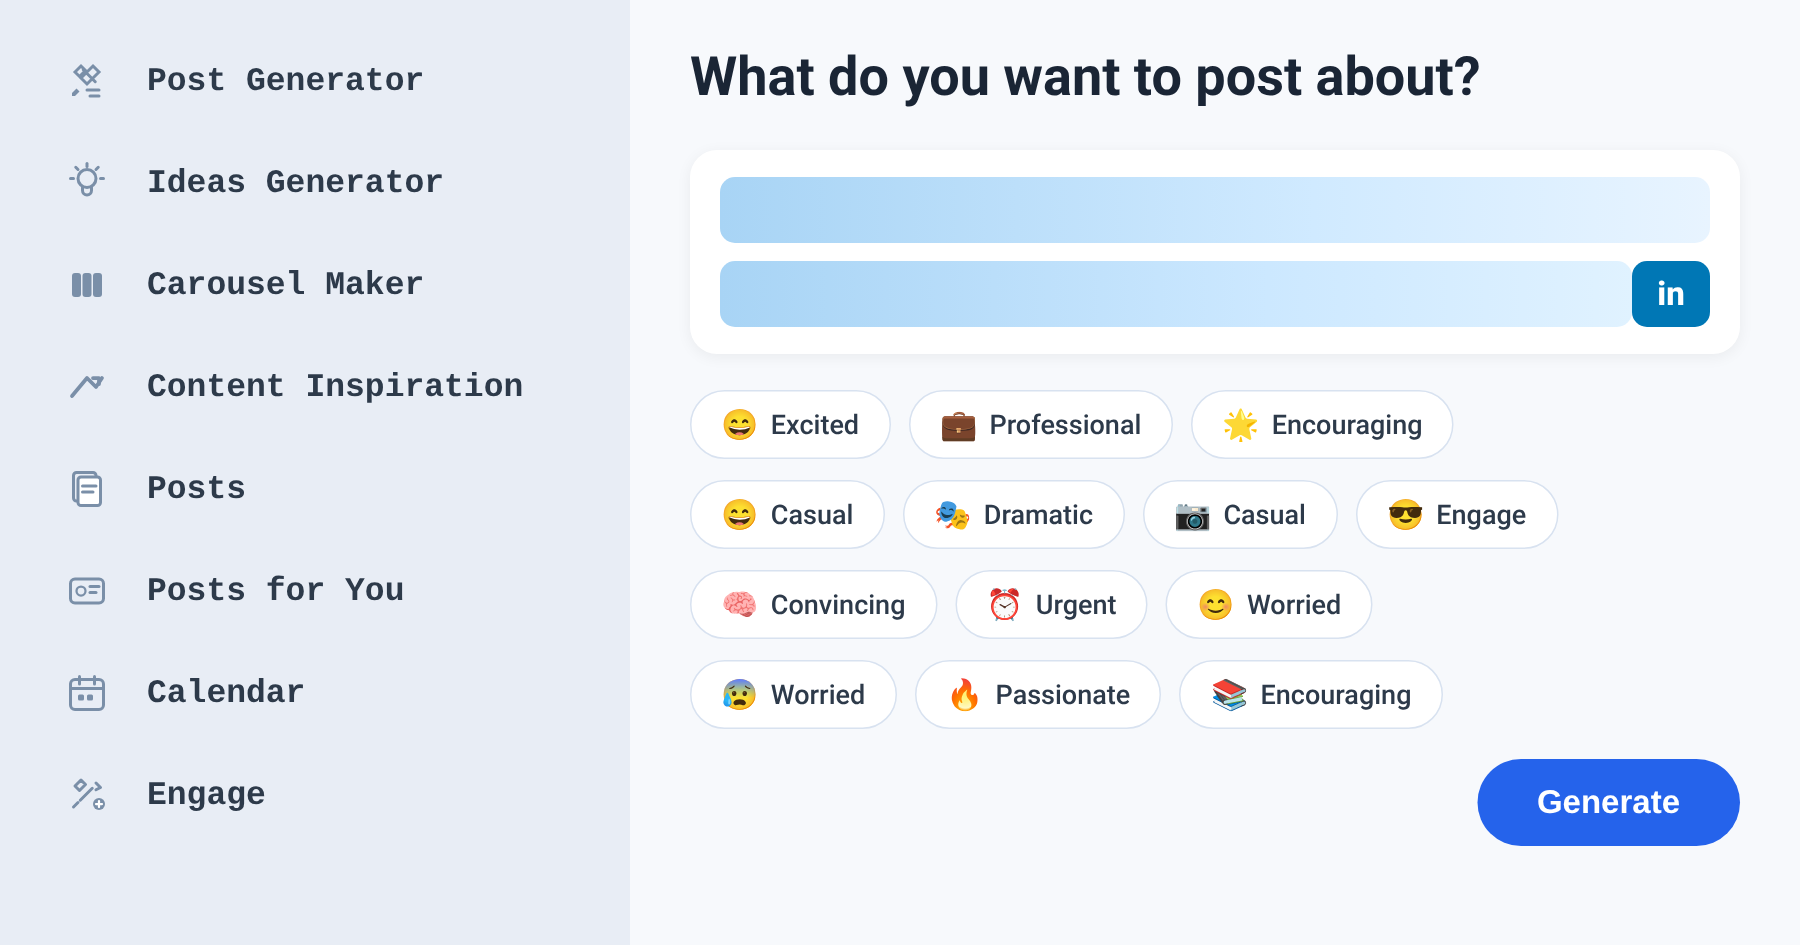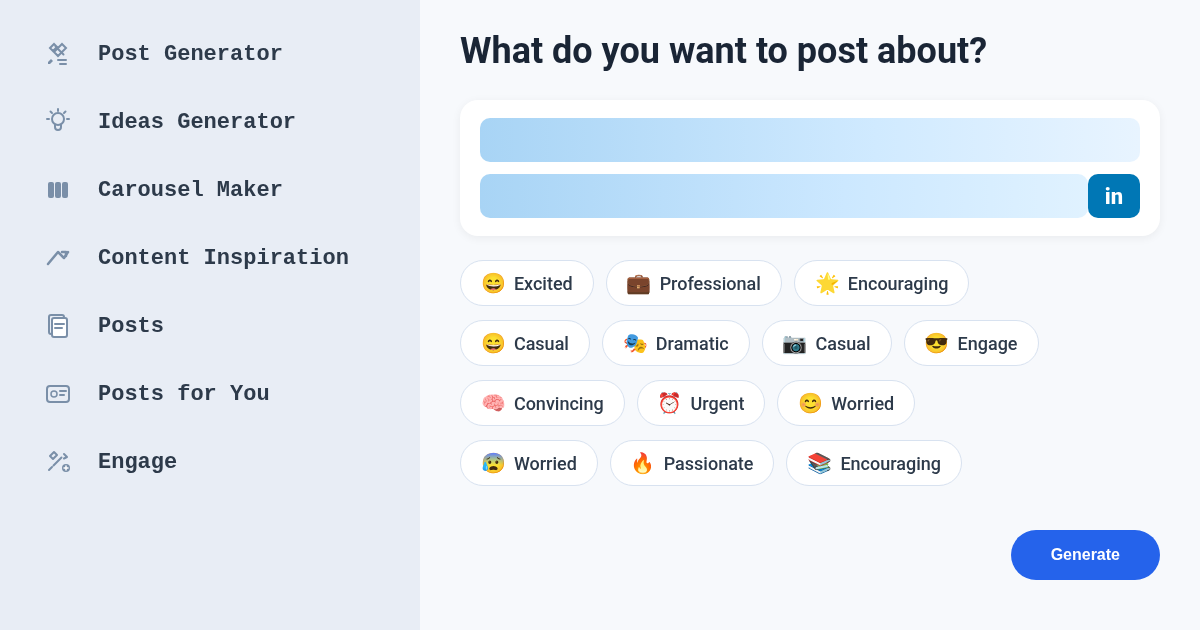--- a/index.html
+++ b/index.html
@@ -151,25 +151,24 @@
       justify-content: flex-end;
       margin-top: 20px;
     }
 
     .generate-btn {
       background: #2563eb;
       color: white;
       border: none;
       border-radius: 50px;
       padding: 16px 40px;
-      font-size: 16px;
+      font-size: 22px;
       font-weight: 700;
       cursor: pointer;
       transition: background 0.15s;
-      margin-top: 24px;
     }
   </style>
 </head>
 <body>
 
 <aside class="sidebar">
 <div class="sidebar-item">
       <span class="icon">
         <svg width="28" height="28" viewBox="0 0 28 28" fill="none">
           <path d="M6 8l4-4 3 3-4 4-3-3zm5.5-1.5l8 8M18 4l4 4-8 8-4-4 8-8z" stroke="#7a8fa8" stroke-width="2" stroke-linecap="round"></path>
@@ -230,20 +229,33 @@
           <circle cx="10" cy="14" r="3" stroke="#7a8fa8" stroke-width="1.5"></circle>
           <line x1="16" y1="11" x2="22" y2="11" stroke="#7a8fa8" stroke-width="2" stroke-linecap="round"></line>
           <line x1="16" y1="15" x2="20" y2="15" stroke="#7a8fa8" stroke-width="2" stroke-linecap="round"></line>
         </svg>
       </span>
       <span class="label">Posts for You</span>
     </div>
     <div class="sidebar-item">
       <span class="icon">
         <svg width="28" height="28" viewBox="0 0 28 28" fill="none">
+          <rect x="3" y="5" width="22" height="20" rx="3" stroke="#7a8fa8" stroke-width="2"></rect>
+          <line x1="3" y1="11" x2="25" y2="11" stroke="#7a8fa8" stroke-width="2"></line>
+          <line x1="9" y1="3" x2="9" y2="8" stroke="#7a8fa8" stroke-width="2" stroke-linecap="round"></line>
+          <line x1="19" y1="3" x2="19" y2="8" stroke="#7a8fa8" stroke-width="2" stroke-linecap="round"></line>
+          <rect x="8" y="15" width="4" height="4" rx="1" fill="#7a8fa8"></rect>
+          <rect x="14" y="15" width="4" height="4" rx="1" fill="#7a8fa8"></rect>
+        </svg>
+      </span>
+      <span class="label">Calendar</span>
+    </div>
+    <div class="sidebar-item">
+      <span class="icon">
+        <svg width="28" height="28" viewBox="0 0 28 28" fill="none">
           <path d="M6 8l4-4 3 3-4 4-3-3zm3.5 9.5l8-8M20 6l3 3-3 1.5M5 22l3-3" stroke="#7a8fa8" stroke-width="2" stroke-linecap="round" stroke-linejoin="round"></path>
           <circle cx="22" cy="20" r="4" fill="#7a8fa8"></circle>
           <path d="M20 20h4M22 18v4" stroke="white" stroke-width="1.5" stroke-linecap="round"></path>
         </svg>
       </span>
       <span class="label">Engage</span>
     </div>
   </aside>
 
 <main class="main">

